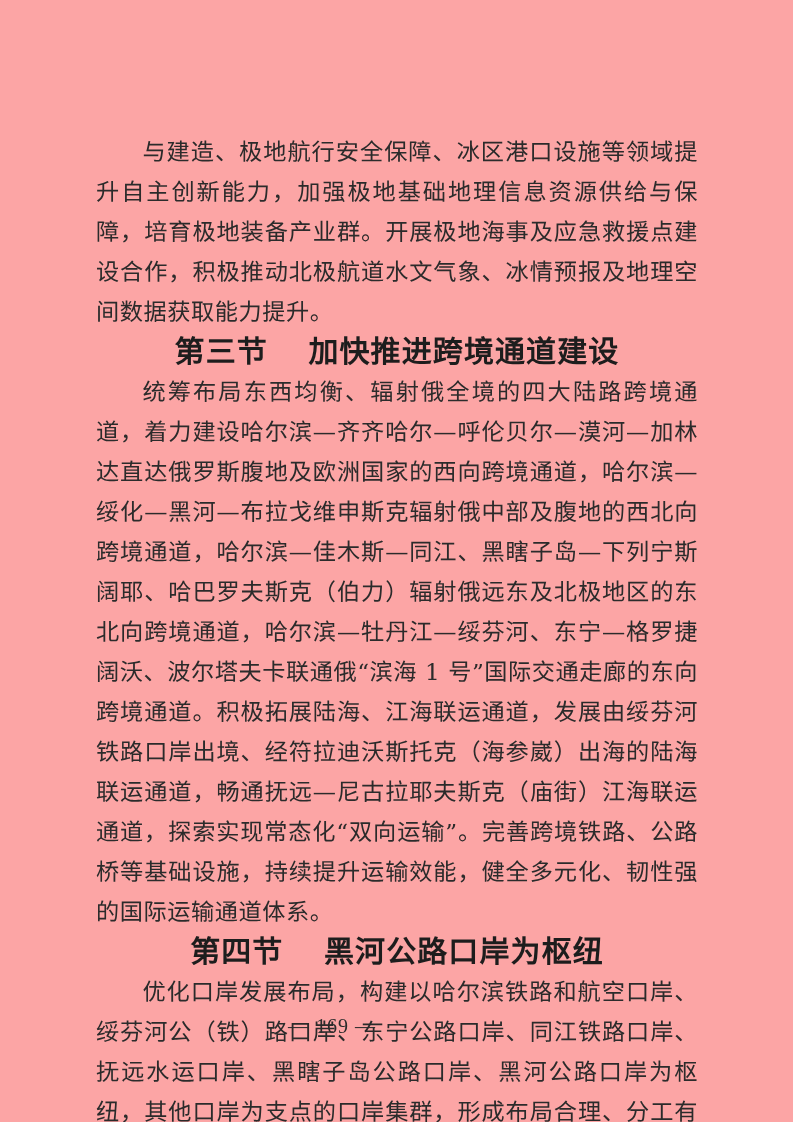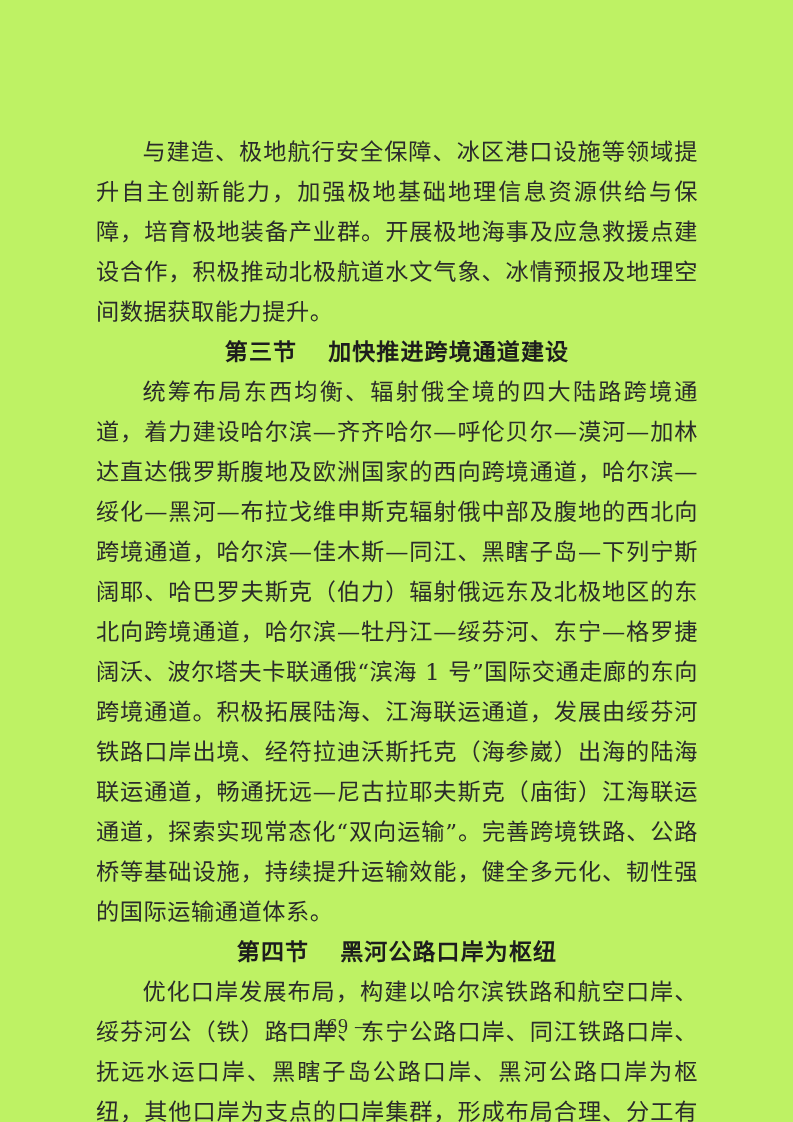--- a/index.html
+++ b/index.html
@@ -16,21 +16,21 @@
     color: #262626;
     overflow: hidden;
   }
 
   .page {
     position: absolute;
     left: 0;
     top: 0;
     width: 793px;
     height: 1122px;
-    background: #bef264;
+    background: #fca5a5;
   }
 
   .content-column {
     position: absolute;
     left: 96px;
     top: 132px;
     width: 602px;
   }
 
   
@@ -44,21 +44,21 @@
     text-indent: 2em;
     color: #2b2b2b;
     font-weight: 400;
     word-break: break-all;
     overflow-wrap: break-word;
   }
 
   
   .section-heading {
     margin: 0;
-    font-size: 23px;
+    font-size: 30px;
     line-height: 40px;
     text-align: center;
     font-weight: 700;
     letter-spacing: 1.1px;
     color: #1d1d1d;
     white-space: pre;
   }
 
   .heading-gap {
     display: inline-block;

